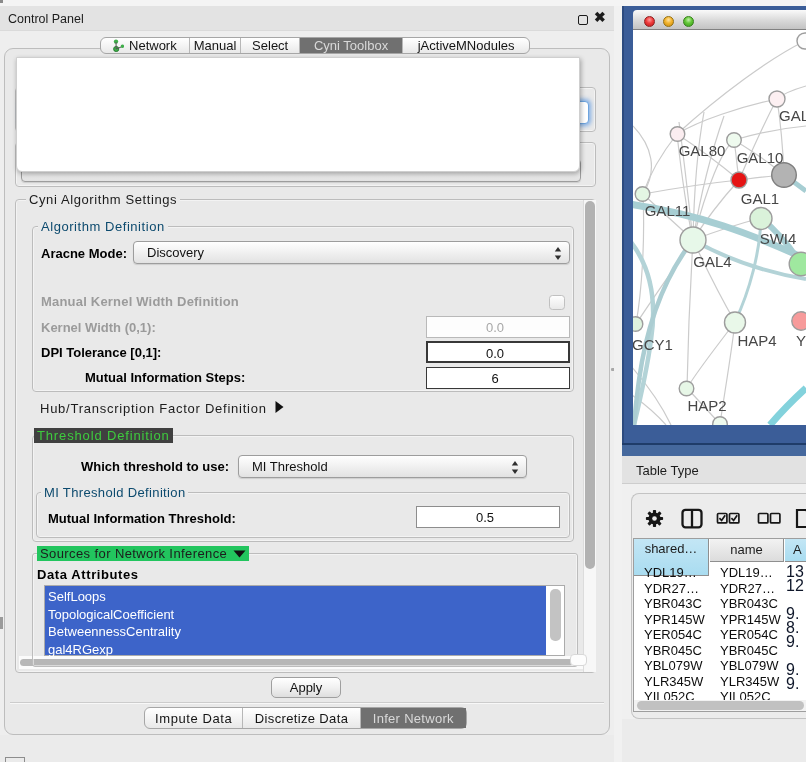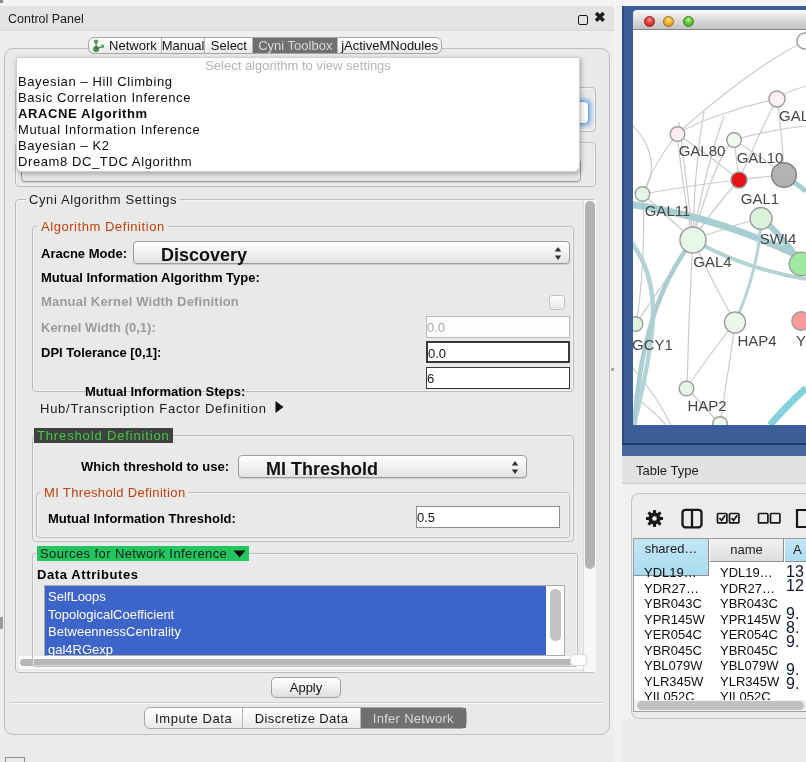--- a/index.html
+++ b/index.html
@@ -3,28 +3,28 @@
 <meta charset="utf-8">
 <style>
 * { margin:0; padding:0; box-sizing:border-box; }
 html,body { width:806px; height:762px; overflow:hidden; }
 body { background:#ebebeb; font-family:"Liberation Sans", sans-serif; }
 #stage { position:absolute; left:0; top:0; width:806px; height:762px; }
 .abs { position:absolute; }
 .b { font-weight:bold; }
 .t13 { font-size:13px; color:#1c1c1c; white-space:nowrap; }
 .gray { color:#9b9b9b; }
-.blue { color:#c2410c; }
+.blue { color:#0c4a6e; }
 .green { color:#3ecb3e; }
 .grp { position:absolute; border:1px solid #bcbcbc; border-radius:4px; box-shadow:inset 0 0 0 0.5px #fdfdfd; }
 .gtitle { position:absolute; font-size:13px; white-space:nowrap; padding:0 3px; }
 .combo { position:absolute; background:linear-gradient(#ffffff,#f2f2f2 45%,#e2e2e2); border:1px solid #9d9d9d; border-radius:4px; height:23px; box-shadow:0 1px 1px rgba(0,0,0,0.12); }
-.combo .ct { position:absolute; left:27px; top:3px; font-size:18px; color:#111; white-space:nowrap;font-weight:bold; }
+.combo .ct { position:absolute; left:13px; top:3px; font-size:13px; color:#111; white-space:nowrap; }
 .combo .arr { position:absolute; right:7px; top:4px; }
-.field { position:absolute; background:#ffffff; height:22px; font-size:13px; color:#111; text-align:left; padding:3px 6px 0 0; }
+.field { position:absolute; background:#ffffff; height:22px; font-size:13px; color:#111; text-align:center; padding:3px 6px 0 0; }
 .seg { position:absolute; height:21px; background:linear-gradient(#ffffff,#f4f4f4 50%,#e8e8e8); border:1px solid #a6a6a6; border-radius:6px; display:flex; }
 .seg .sg { height:100%; border-right:1px solid #b7b7b7; display:flex; align-items:center; justify-content:center; font-size:13px; color:#141414; white-space:nowrap; }
 .seg .sg:last-child { border-right:none; }
 .seg .sel { background:#707070; color:#d9d9d9; }
 .row-lbl { position:absolute; font-size:13px; font-weight:bold; white-space:nowrap; }
 </style>
 </head>
 <body>
 <div id="stage">
 
@@ -33,21 +33,21 @@
 
   <div class="abs" style="left:0;top:6px;width:620px;height:729px;background:#eeeeee;"></div>
   <div class="abs" style="left:0;top:6px;width:620px;height:25px;background:#e3e3e3;border-bottom:1px solid #dadada;"></div>
   <div class="abs" style="left:8px;top:12px;font-size:12.5px;color:#1c1c1c;white-space:nowrap;">Control Panel</div>
 
   <div class="abs" style="left:578px;top:15px;width:10px;height:10px;border:1.6px solid #1b1b1b;border-radius:2px;"></div>
   <div class="abs" style="left:594px;top:9px;font-size:14px;font-weight:bold;color:#1b1b1b;">✖</div>
 
   <div class="abs" style="left:4px;top:48px;width:606px;height:687px;background:#e9e9e9;border:1px solid #bdbdbd;border-radius:9px;"></div>
 
-  <div class="seg" style="left:88px;top:37px;width:354px;height:17px;">
+  <div class="seg" style="left:100px;top:37px;width:430px;height:17px;">
     <div class="sg" style="width:91px;"><svg width="11" height="13" viewBox="0 0 11 13" style="margin-right:5px;">
           <circle cx="3" cy="2.6" r="2.2" fill="#3fae4a"></circle>
           <circle cx="3.2" cy="10" r="2.6" fill="#3fae4a" stroke="#1d7026" stroke-width="0.8"></circle>
           <line x1="3" y1="3" x2="3.2" y2="10" stroke="#555" stroke-width="1"></line>
           <line x1="3.2" y1="10" x2="9.6" y2="7.4" stroke="#555" stroke-width="1"></line>
           <circle cx="9.4" cy="7.2" r="1.7" fill="#3fae4a"></circle>
         </svg>Network</div>
     <div class="sg" style="width:53px;">Manual</div>
     <div class="sg" style="width:60px;">Select</div>
     <div class="sg sel" style="width:106px;">Cyni Toolbox</div>
@@ -72,32 +72,31 @@
 
   <div class="row-lbl" style="left:41px;top:246px;">Aracne Mode:</div>
   <div class="combo" style="left:133px;top:241px;width:437px;">
       <span class="ct">Discovery</span>
       <span class="arr"><svg width="8" height="15">
           <path d="M4 1 L7.2 5.5 L0.8 5.5 Z" fill="#2e2e2e"></path>
           <path d="M4 14 L7.2 9.5 L0.8 9.5 Z" fill="#2e2e2e"></path>
         </svg></span>
     </div>
 
-  <div class="row-lbl" style="left:41px;top:270px;">Mutual Information Algorithm Type:</div>
 
   <div class="row-lbl gray" style="left:41px;top:294px;letter-spacing:0.2px;">Manual Kernel Width Definition</div>
   <div class="abs" style="left:549px;top:295px;width:16px;height:15px;background:linear-gradient(#fefefe,#e9e9e9);border:1px solid #c0c0c0;border-radius:3.5px;"></div>
 
   <div class="row-lbl gray" style="left:41px;top:320px;">Kernel Width (0,1):</div>
   <div class="field" style="left:426px;top:316px;width:144px;border:1px solid #b9b9b9;color:#a8a8a8;background:#fdfdfd;">0.0</div>
 
   <div class="row-lbl" style="left:41px;top:345px;">DPI Tolerance [0,1]:</div>
   <div class="field" style="left:426px;top:341px;width:144px;border:2px solid #383838;">0.0</div>
 
-  <div class="row-lbl" style="left:41px;top:384px;padding-left:44px;">Mutual Information Steps:</div>
+  <div class="row-lbl" style="left:41px;top:370px;padding-left:44px;">Mutual Information Steps:</div>
   <div class="field" style="left:426px;top:367px;width:144px;border:1.5px solid #383838;">6</div>
 
   <div class="abs t13" style="left:40px;top:401px;letter-spacing:0.75px;">Hub/Transcription Factor Definition</div>
   <svg class="abs" style="left:274px;top:400px;" width="11" height="14">
       <path d="M1.5 1 L9.5 7 L1.5 13 Z" fill="#111"></path>
     </svg>
 
   <div class="grp" style="left:32px;top:435px;width:542px;height:107px;"></div>
   <div class="gtitle t13 green" style="left:34px;top:428px;background:#404040;letter-spacing:0.85px;">Threshold Definition</div>
 
@@ -134,22 +133,20 @@
   <div class="abs" style="left:10px;top:702px;width:594px;height:1px;background:#cccccc;"></div>
   <div class="abs" style="left:10px;top:703px;width:594px;height:1px;background:#f8f8f8;"></div>
 
   <div class="seg" style="left:144px;top:707px;width:323px;height:22px;">
     <div class="sg" style="width:99px;letter-spacing:0.6px;">Impute Data</div>
     <div class="sg" style="width:118px;letter-spacing:0.35px;">Discretize Data</div>
     <div class="sg sel" style="width:106px;letter-spacing:0.3px;">Infer Network</div>
   </div>
 
   <div class="abs" style="left:16px;top:57px;width:564px;height:115px;background:#ffffff;border:1px solid #cfcfcf;border-radius:0 0 6px 6px;box-shadow:1px 2px 5px rgba(0,0,0,0.32);"></div>
-  <div class="abs" style="left:16px;top:58px;width:564px;text-align:center;font-size:13px;color:#b4b4b4;">Select algorithm to view settings</div>
-  <div class="abs" style="left:18px;top:74px;font-size:13px;letter-spacing:0.6px;line-height:15.9px;color:#0a0a0a;white-space:nowrap;">Bayesian – Hill Climbing<br>Basic Correlation Inference<br><span class="b">ARACNE Algorithm</span><br>Mutual Information Inference<br>Bayesian – K2<br>Dream8 DC_TDC Algorithm</div>
 
   <div class="abs" style="left:611px;top:368px;width:5px;height:3px;background:#a8a8a8;border-radius:1px;"></div>
 
   <div class="abs" style="left:0;top:617px;width:3px;height:12px;background:#9a9a9a;"></div>
 
   <div class="abs" style="left:5px;top:757px;width:20px;height:10px;background:#ebebeb;border:1.6px solid #8d8d8d;"></div>
 
   <div class="abs" style="left:614px;top:6px;width:8px;height:756px;background:#f1f1f1;"></div>
   <div class="abs" style="left:622px;top:6px;width:184px;height:438px;background:#3b5d98;border-left:2px solid #2d4b7f;"></div>
   <div class="abs" style="left:633px;top:10px;width:173px;height:20px;background:linear-gradient(#fafafa,#d9d9d9 55%,#c3c3c3);border-bottom:1px solid #818181;border-radius:4px 0 0 0;"></div>

